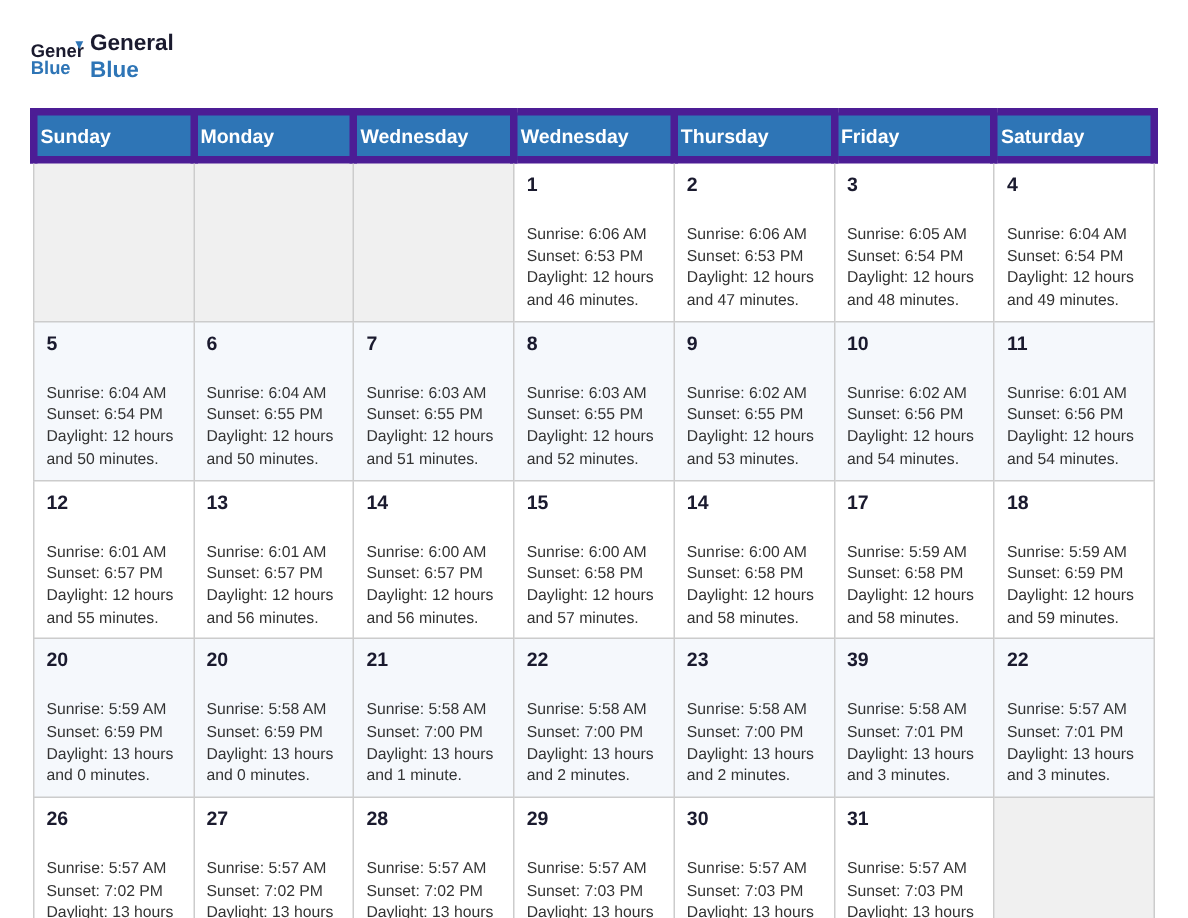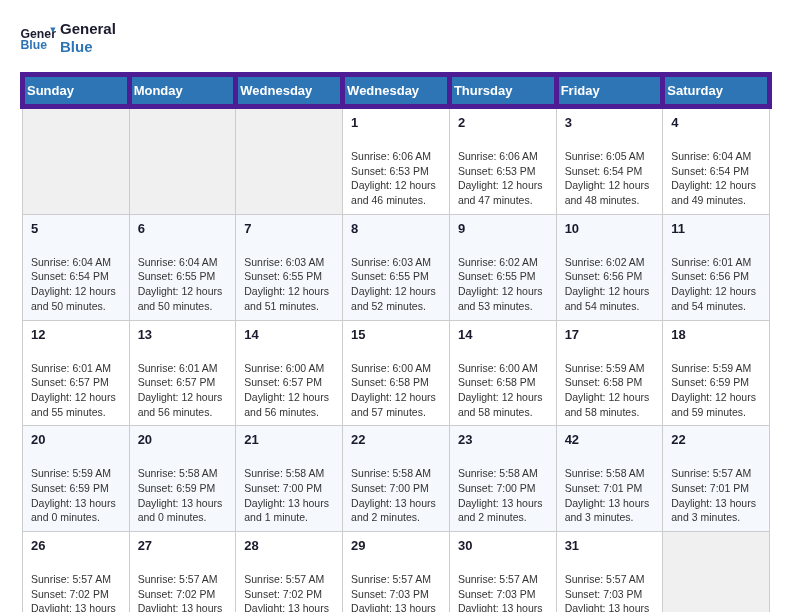--- a/index.html
+++ b/index.html
@@ -257,21 +257,21 @@
 Sunset: 7:00 PM
 Daylight: 13 hours and 2 minutes.</div>
         </td>
         <td>
           <span class="day-number">23</span>
           <div class="day-info">Sunrise: 5:58 AM
 Sunset: 7:00 PM
 Daylight: 13 hours and 2 minutes.</div>
         </td>
         <td>
-          <span class="day-number">42</span>
+          <span class="day-number">39</span>
           <div class="day-info">Sunrise: 5:58 AM
 Sunset: 7:01 PM
 Daylight: 13 hours and 3 minutes.</div>
         </td>
         <td>
           <span class="day-number">22</span>
           <div class="day-info">Sunrise: 5:57 AM
 Sunset: 7:01 PM
 Daylight: 13 hours and 3 minutes.</div>
         </td>

